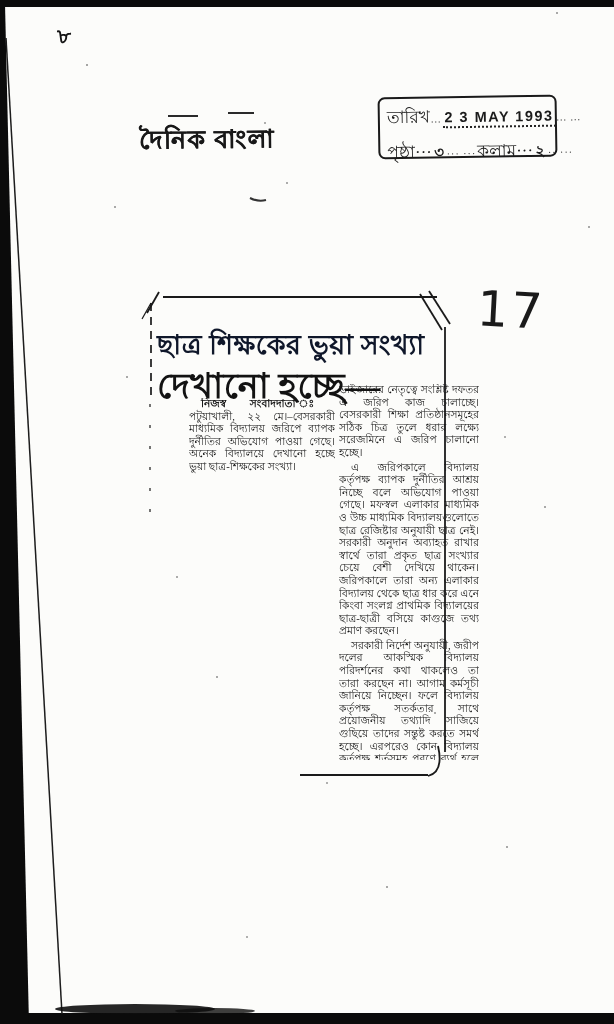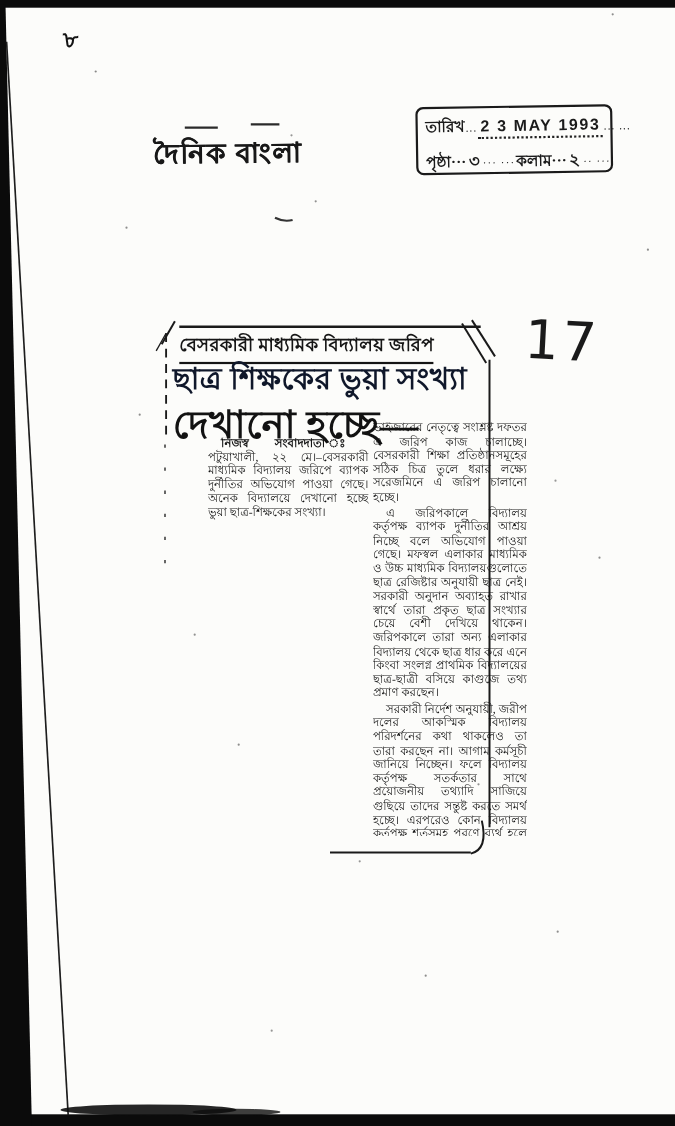--- a/index.html
+++ b/index.html
@@ -18,21 +18,21 @@
   
   .masthead{left:139px;top:120px;font-size:25px;font-weight:bold;
     letter-spacing:1.5px;transform:rotate(-0.6deg);color:#181818;
     text-shadow:0.4px 0 0 #181818;}
   
   .stamp{left:378px;top:96px;width:179px;height:62px;
     border:2.5px solid #1a1a1a;border-radius:7px;
     transform:rotate(-0.9deg);box-sizing:border-box;
     padding:5px 7px 3px 7px;color:#1b1b1b;}
   .stamp-row{display:flex;align-items:baseline;white-space:nowrap;}
-  .stamp-lbl{font-size:14px;font-weight:bold;}
+  .stamp-lbl{font-size:17px;font-weight:normal;}
   .stamp-dots{font-size:10px;letter-spacing:1px;margin:0 1px;}
   .stamp-date{font-family:"Liberation Sans","DejaVu Sans",sans-serif;
     font-weight:bold;font-size:14.5px;letter-spacing:1.5px;
     border-bottom:2px dotted #222;padding:0 2px 1px;}
   .stamp-row2{margin-top:7px;}
   .stamp-hand{font-size:15px;font-weight:bold;transform:rotate(-4deg);
     display:inline-block;margin:0 2px;}
   
   .kicker{left:163px;top:301px;font-size:16.5px;font-weight:bold;
     letter-spacing:0.3px;border-bottom:2.2px solid #141414;
@@ -116,21 +116,20 @@
       <span class="stamp-hand">৩</span>
       <span class="stamp-dots">··· ···</span>
       <span class="stamp-lbl">কলাম···</span>
       <span class="stamp-hand">২</span>
       <span class="stamp-dots">·· ···</span>
     </div>
   </div>
 
   <div class="abs hand-17">17</div>
 
-  <div class="abs kicker">বেসরকারী মাধ্যমিক বিদ্যালয় জরিপ</div>
   <div class="abs hl1">ছাত্র শিক্ষকের ভুয়া সংখ্যা</div>
   <div class="abs hl2">দেখানো হচ্ছে—</div>
 
   <div class="abs col col-left">
     <p class="first"><span class="b">নিজস্ব সংবাদদাতা ঃ</span><span> পটুয়াখালী, ২২ মে।–বেসরকারী মাধ্যমিক বিদ্যালয় জরিপে ব্যাপক দুর্নীতির অভিযোগ পাওয়া গেছে। অনেক বিদ্যালয়ে দেখানো হচ্ছে ভুয়া ছাত্র-শিক্ষকের সংখ্যা।</span></p>
   </div>
 
   <div class="abs col col-right">
     <p style="text-indent:0">ভাইজারের নেতৃত্বে সংশ্লিষ্ট দফতর এ জরিপ কাজ চালাচ্ছে। বেসরকারী শিক্ষা প্রতিষ্ঠানসমূহের সঠিক চিত্র তুলে ধরার লক্ষ্যে সরেজমিনে এ জরিপ চালানো হচ্ছে।</p>
     <p>এ জরিপকালে বিদ্যালয় কর্তৃপক্ষ ব্যাপক দুর্নীতির আশ্রয় নিচ্ছে বলে অভিযোগ পাওয়া গেছে। মফস্বল এলাকার মাধ্যমিক ও উচ্চ মাধ্যমিক বিদ্যালয়গুলোতে ছাত্র রেজিষ্টার অনুযায়ী ছাত্র নেই। সরকারী অনুদান অব্যাহত রাখার স্বার্থে তারা প্রকৃত ছাত্র সংখ্যার চেয়ে বেশী দেখিয়ে থাকেন। জরিপকালে তারা অন্য এলাকার বিদ্যালয় থেকে ছাত্র ধার করে এনে কিংবা সংলগ্ন প্রাথমিক বিদ্যালয়ের ছাত্র-ছাত্রী বসিয়ে কাগুজে তথ্য প্রমাণ করছেন।</p>

